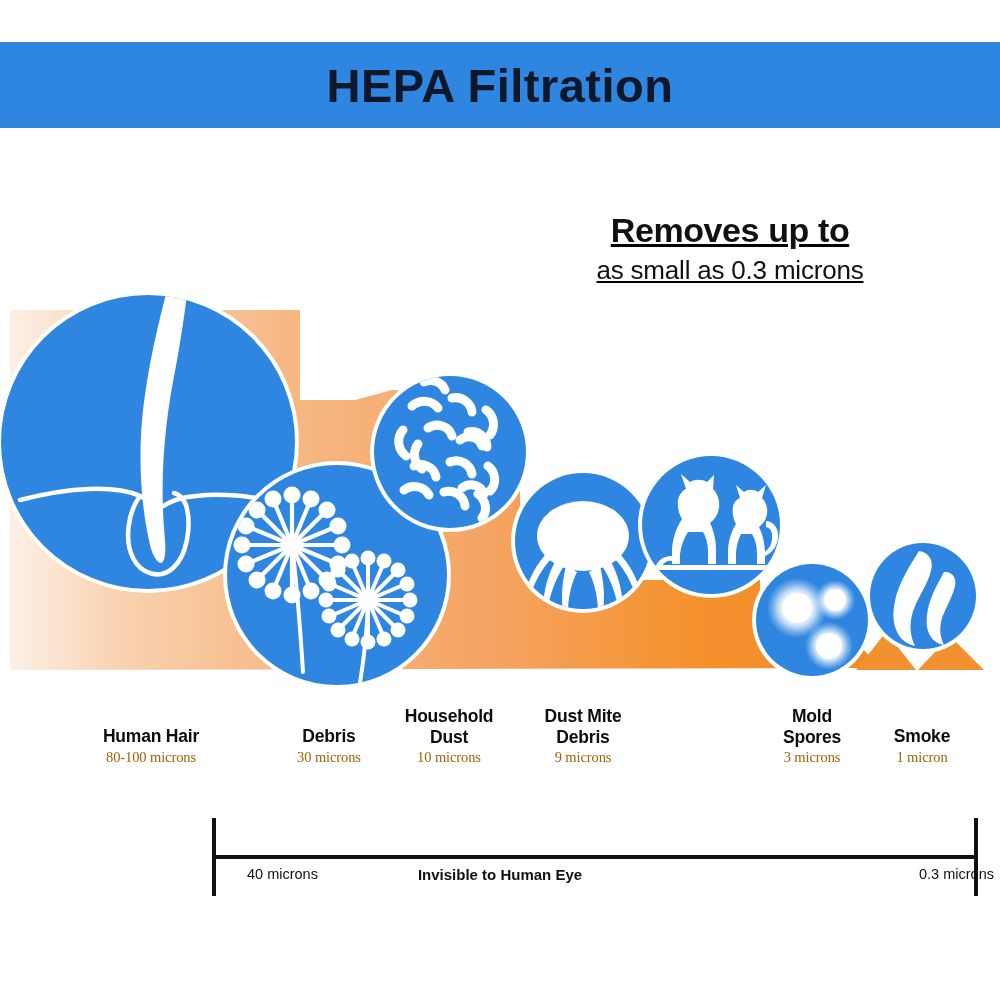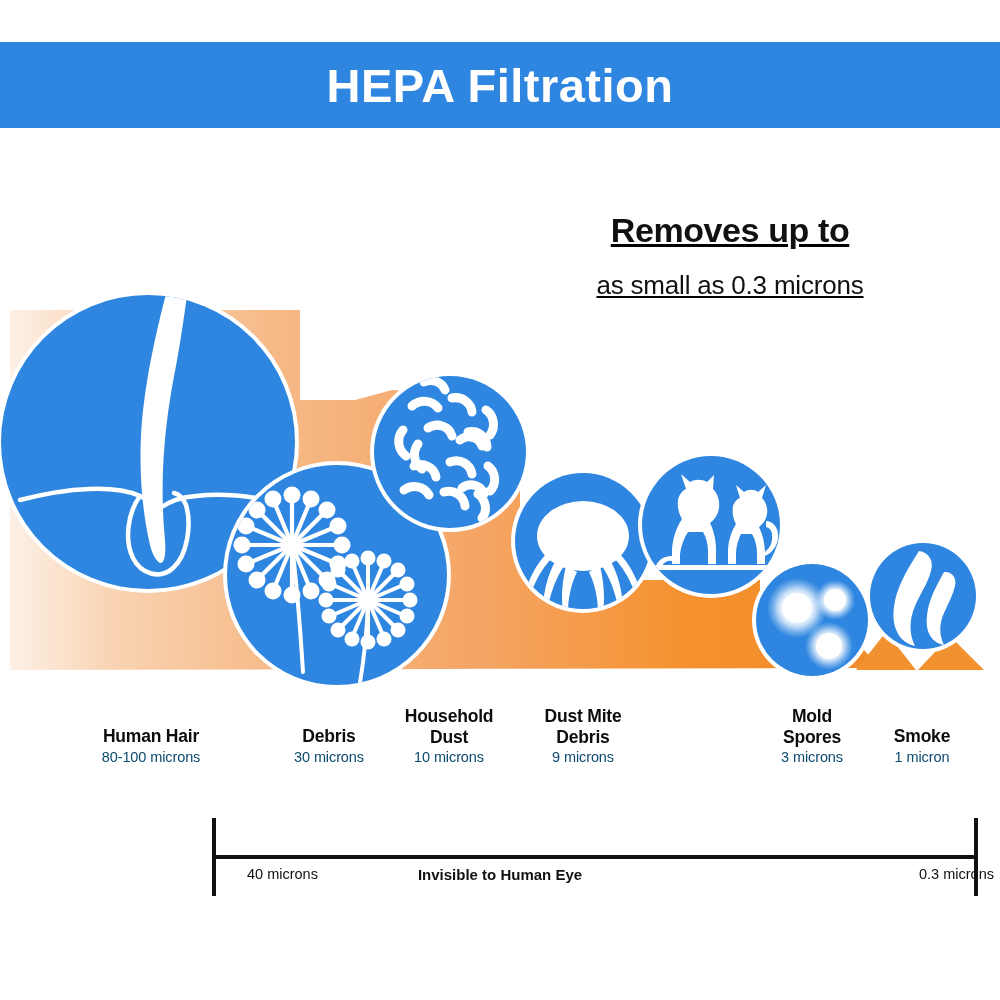--- a/index.html
+++ b/index.html
@@ -26,21 +26,21 @@
     left: 0;
     top: 42px;
     width: 1000px;
     height: 86px;
     background: #2e86e0;
     display: flex;
     align-items: center;
     justify-content: center;
   }
   #header-title {
-    color: #ffffff;
+    color: #0f172a;
     font-size: 47px;
     font-weight: bold;
     letter-spacing: 0.5px;
     line-height: 1;
     font-family: "Liberation Sans", sans-serif;
   }
 
   
   #headline {
     position: absolute;
@@ -62,21 +62,21 @@
     font-weight: bold;
     color: #111111;
     line-height: 1.12;
     letter-spacing: -0.6px;
   }
   .headline-sub {
     font-size: 26px;
     font-weight: normal;
     color: #111111;
     line-height: 1.3;
-    margin-top: 20px;
+    margin-top: 5px;
     letter-spacing: -0.2px;
   }
 
   
   #art {
     position: absolute;
     left: 0;
     top: 0;
     width: 1000px;
     height: 1000px;
@@ -99,23 +99,24 @@
     font-size: 17.5px;
     font-weight: bold;
     color: #0d0d0d;
     line-height: 1.18;
     letter-spacing: -0.2px;
     white-space: pre-line;
   }
   .label-size {
     font-size: 14.5px;
     font-weight: normal;
-    color: #0c4a6e;
+    color: #a16207;
     line-height: 1.5;
     letter-spacing: -0.1px;
+    font-family: Liberation Serif, serif;
   }
   .bar-line {
     position: absolute;
     left: 212px;
     top: 855px;
     width: 766px;
     height: 4px;
     background: #111111;
   }
   .bar-cap {

